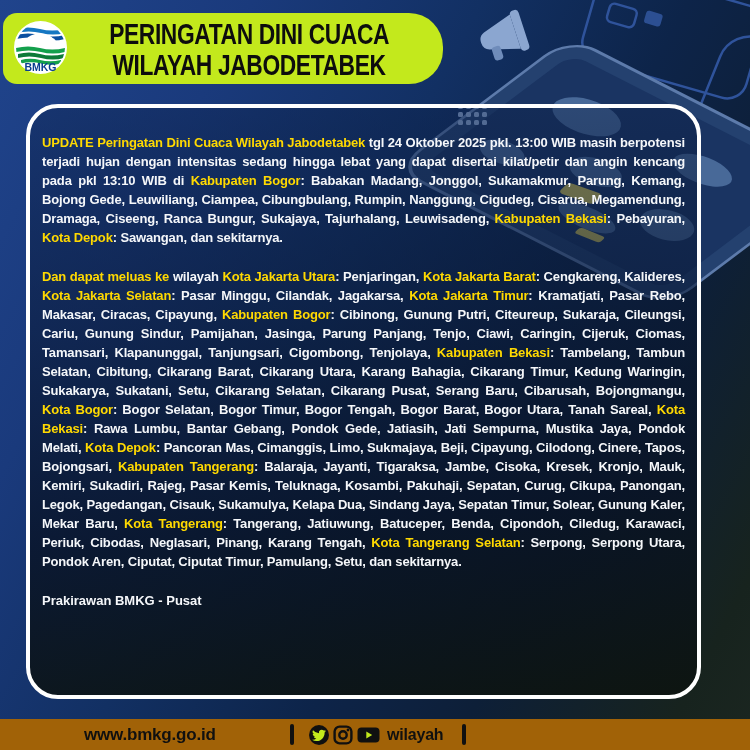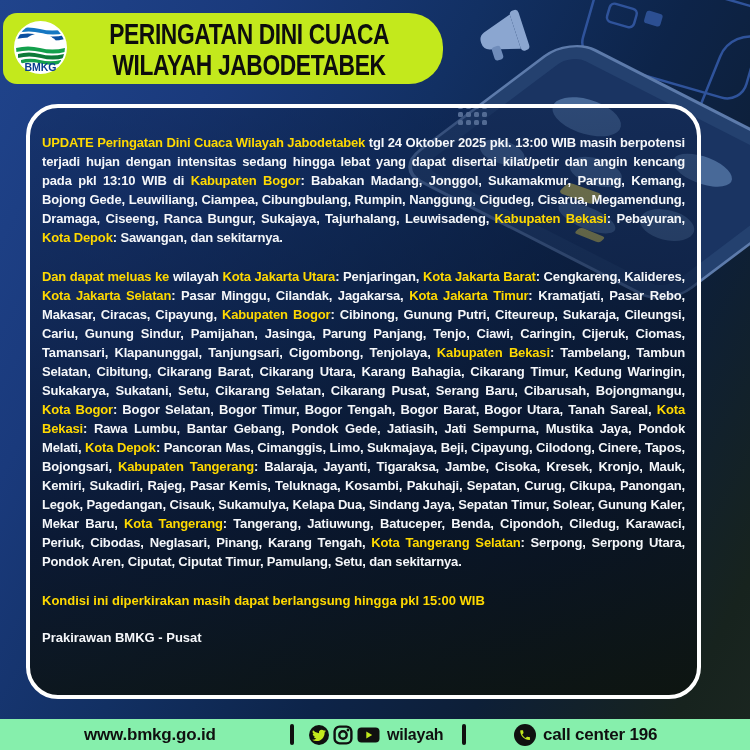--- a/index.html
+++ b/index.html
@@ -38,21 +38,21 @@
     text-align:justify; letter-spacing:-0.15px;
   }
   .body-text p { margin-bottom:20px; }
   .body-text .hl { color:#ffd900; }
   .closing { color:#ffd900; font-weight:bold; font-size:13px; line-height:19px; margin-bottom:18px; }
   .signature { color:#f5f7fa; font-weight:bold; font-size:13px; line-height:19px; }
 
   
   .footer {
     position:absolute; left:0; top:719px; width:750px; height:31px;
-    background:#86efac; z-index:3;
+    background:#a16207; z-index:3;
   }
   .footer .item { position:absolute; top:0; height:31px; display:flex; align-items:center; }
   .footer-text { color:#101010; font-weight:bold; font-size:17px; letter-spacing:-0.2px; }
   .divider { position:absolute; top:5px; width:4px; height:21px; background:#101010; border-radius:2px; }
   .sicon { display:inline-block; vertical-align:middle; }
 </style>
 </head>
 <body>
 
 <svg class="decor" width="750" height="360" viewBox="0 0 750 360">
@@ -127,21 +127,20 @@
     <span class="banner-line">PERINGATAN DINI CUACA</span>
     <span class="banner-line">WILAYAH JABODETABEK</span>
   </div>
 </div>
 
 <div class="main-box">
   <div class="body-text">
     <p><span class="hl">UPDATE Peringatan Dini Cuaca Wilayah Jabodetabek</span><span> tgl 24 Oktober 2025 pkl. 13:00 WIB masih berpotensi terjadi hujan dengan intensitas sedang hingga lebat yang dapat disertai kilat/petir dan angin kencang pada pkl 13:10 WIB di </span><span class="hl">Kabupaten Bogor</span><span>: Babakan Madang, Jonggol, Sukamakmur, Parung, Kemang, Bojong Gede, Leuwiliang, Ciampea, Cibungbulang, Rumpin, Nanggung, Cigudeg, Cisarua, Megamendung, Dramaga, Ciseeng, Ranca Bungur, Sukajaya, Tajurhalang, Leuwisadeng, </span><span class="hl">Kabupaten Bekasi</span><span>: Pebayuran, </span><span class="hl">Kota Depok</span><span>: Sawangan, dan sekitarnya.</span></p>
     <p><span class="hl">Dan dapat meluas ke</span><span> wilayah </span><span class="hl">Kota Jakarta Utara</span><span>: Penjaringan, </span><span class="hl">Kota Jakarta Barat</span><span>: Cengkareng, Kalideres, </span><span class="hl">Kota Jakarta Selatan</span><span>: Pasar Minggu, Cilandak, Jagakarsa, </span><span class="hl">Kota Jakarta Timur</span><span>: Kramatjati, Pasar Rebo, Makasar, Ciracas, Cipayung, </span><span class="hl">Kabupaten Bogor</span><span>: Cibinong, Gunung Putri, Citeureup, Sukaraja, Cileungsi, Cariu, Gunung Sindur, Pamijahan, Jasinga, Parung Panjang, Tenjo, Ciawi, Caringin, Cijeruk, Ciomas, Tamansari, Klapanunggal, Tanjungsari, Cigombong, Tenjolaya, </span><span class="hl">Kabupaten Bekasi</span><span>: Tambelang, Tambun Selatan, Cibitung, Cikarang Barat, Cikarang Utara, Karang Bahagia, Cikarang Timur, Kedung Waringin, Sukakarya, Sukatani, Setu, Cikarang Selatan, Cikarang Pusat, Serang Baru, Cibarusah, Bojongmangu, </span><span class="hl">Kota Bogor</span><span>: Bogor Selatan, Bogor Timur, Bogor Tengah, Bogor Barat, Bogor Utara, Tanah Sareal, </span><span class="hl">Kota Bekasi</span><span>: Rawa Lumbu, Bantar Gebang, Pondok Gede, Jatiasih, Jati Sempurna, Mustika Jaya, Pondok Melati, </span><span class="hl">Kota Depok</span><span>: Pancoran Mas, Cimanggis, Limo, Sukmajaya, Beji, Cipayung, Cilodong, Cinere, Tapos, Bojongsari, </span><span class="hl">Kabupaten Tangerang</span><span>: Balaraja, Jayanti, Tigaraksa, Jambe, Cisoka, Kresek, Kronjo, Mauk, Kemiri, Sukadiri, Rajeg, Pasar Kemis, Teluknaga, Kosambi, Pakuhaji, Sepatan, Curug, Cikupa, Panongan, Legok, Pagedangan, Cisauk, Sukamulya, Kelapa Dua, Sindang Jaya, Sepatan Timur, Solear, Gunung Kaler, Mekar Baru, </span><span class="hl">Kota Tangerang</span><span>: Tangerang, Jatiuwung, Batuceper, Benda, Cipondoh, Ciledug, Karawaci, Periuk, Cibodas, Neglasari, Pinang, Karang Tengah, </span><span class="hl">Kota Tangerang Selatan</span><span>: Serpong, Serpong Utara, Pondok Aren, Ciputat, Ciputat Timur, Pamulang, Setu, dan sekitarnya.</span></p>
   </div>
-  <div class="closing">Kondisi ini diperkirakan masih dapat berlangsung hingga pkl 15:00 WIB</div>
   <div class="signature">Prakirawan BMKG - Pusat</div>
 </div>
 
 <div class="footer">
   <div class="item" style="left:84px;">
     <span class="footer-text">www.bmkg.go.id</span>
   </div>
 
   <div class="divider" style="left:290px;"></div>
 
@@ -159,22 +158,13 @@
     </svg>
     <svg class="sicon" width="23" height="20" viewBox="0 0 23 20" style="margin-right:7px;">
       <rect x="0.5" y="2.5" width="22" height="15" rx="4" fill="#101010"></rect>
       <path d="M9.3 6.6 L15.2 10 L9.3 13.4 Z" fill="#c3e91c"></path>
     </svg>
     <span class="footer-text" style="font-size:16px;">wilayah</span>
   </div>
 
   <div class="divider" style="left:462px;"></div>
 
-  <div class="item" style="left:514px;">
-    <svg class="sicon" width="22" height="22" viewBox="0 0 22 22" style="margin-right:7px;">
-      <circle cx="11" cy="11" r="11" fill="#101010"></circle>
-      <g transform="translate(4.6,4.6) scale(0.54)" fill="#c3e91c">
-        <path d="M6.6 10.8c1.4 2.8 3.8 5.1 6.6 6.6l2.2-2.2c.3-.3.7-.4 1-.2 1.1.4 2.3.6 3.6.6.6 0 1 .4 1 1V20c0 .6-.4 1-1 1C10.6 21 3 13.4 3 4c0-.6.4-1 1-1h3.5c.6 0 1 .4 1 1 0 1.2.2 2.4.6 3.6.1.3 0 .7-.2 1l-2.3 2.2z"></path>
-      </g>
-    </svg>
-    <span class="footer-text">call center 196</span>
-  </div>
 </div>
 
 </body></html>

